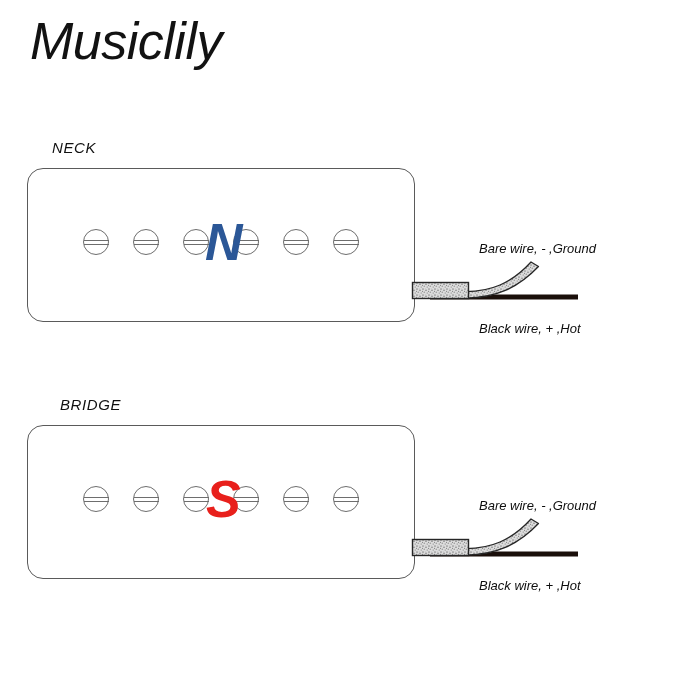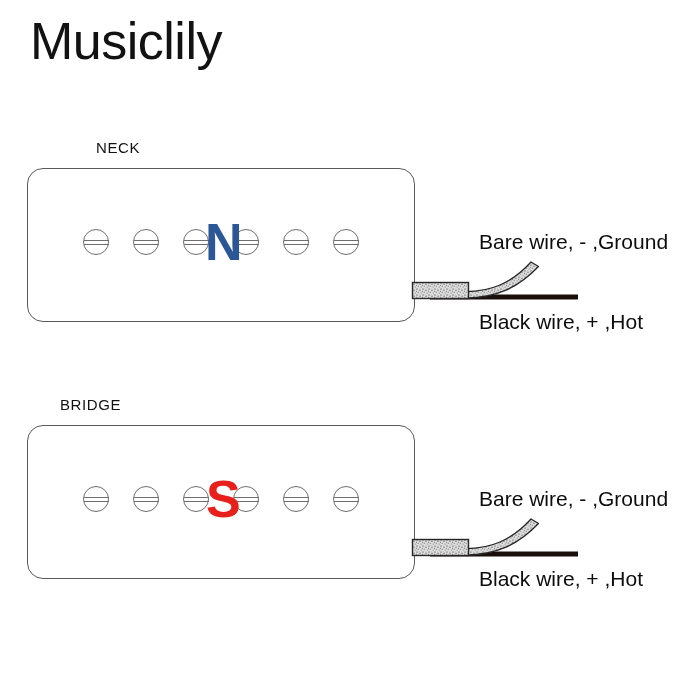--- a/index.html
+++ b/index.html
@@ -11,20 +11,21 @@
   body {
     font-family: "Liberation Sans", sans-serif;
     -webkit-font-smoothing: antialiased;
   }
   #page {
     position: relative;
     width: 700px;
     height: 700px;
     background: #ffffff;
     overflow: hidden;
+    font-style: italic;
   }
 
   
   .brand-title {
     position: absolute;
     left: 30px;
     top: 8px;
     font-family: "Liberation Sans", sans-serif;
     font-size: 52px;
     line-height: 66px;
@@ -108,36 +109,37 @@
     position: absolute;
     width: 175px;
     height: 60px;
   }
   .wire-assembly svg { display: block; }
 
   
   .wire-label {
     position: absolute;
     font-family: "Liberation Sans", sans-serif;
-    font-size: 21px;
+    font-size: 13px;
     line-height: 21px;
     color: #0d0d0d;
     white-space: nowrap;
+    margin-top: 7px;
   }
 </style>
 </head>
 <body>
 
 <div id="page">
 
   <div class="brand-title">Musiclily</div>
 
   <div class="pickup-section">
 
-    <div class="section-label" style="left:52px; top:139px;margin-left:44px;">NECK</div>
+    <div class="section-label" style="left:52px; top:139px;">NECK</div>
 
     <div class="pickup-body" style="left:27px; top:168px;"></div>
 
     <div class="pole-row" style="left:83px; top:229px;">
       <span class="pole"></span>
       <span class="pole-gap"></span>
       <span class="pole"></span>
       <span class="pole-gap"></span>
       <span class="pole"></span>
       <span class="pole-gap"></span>

